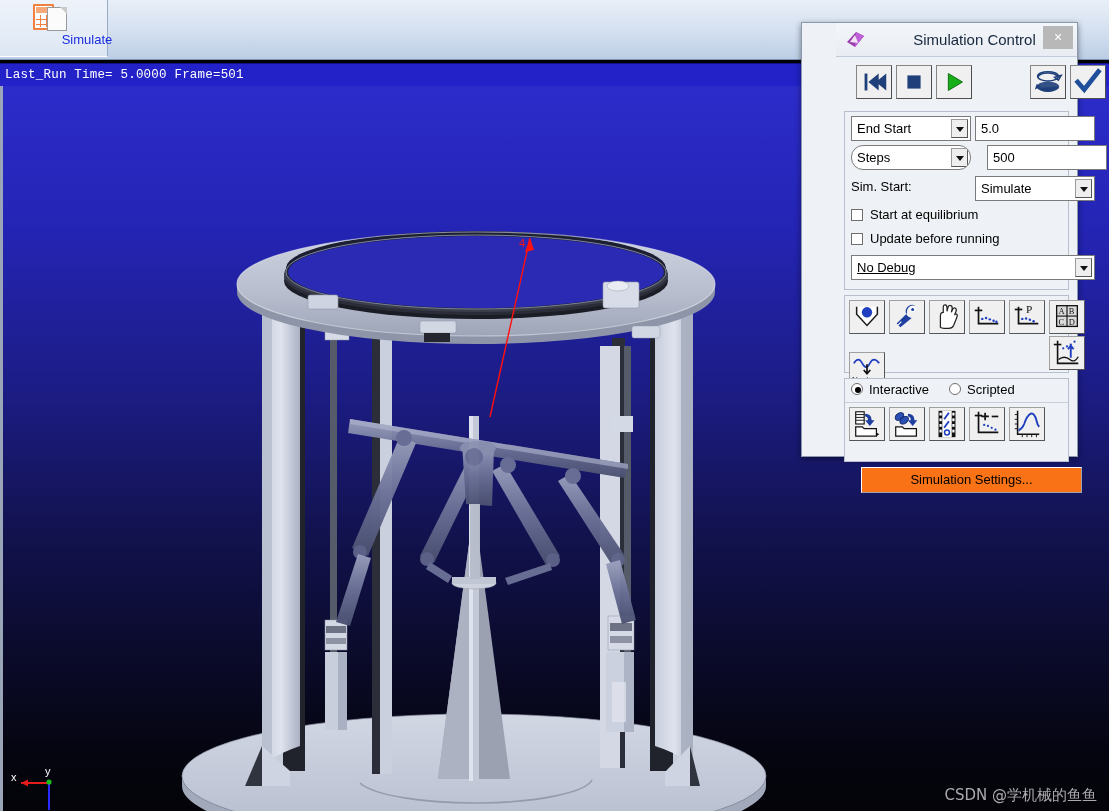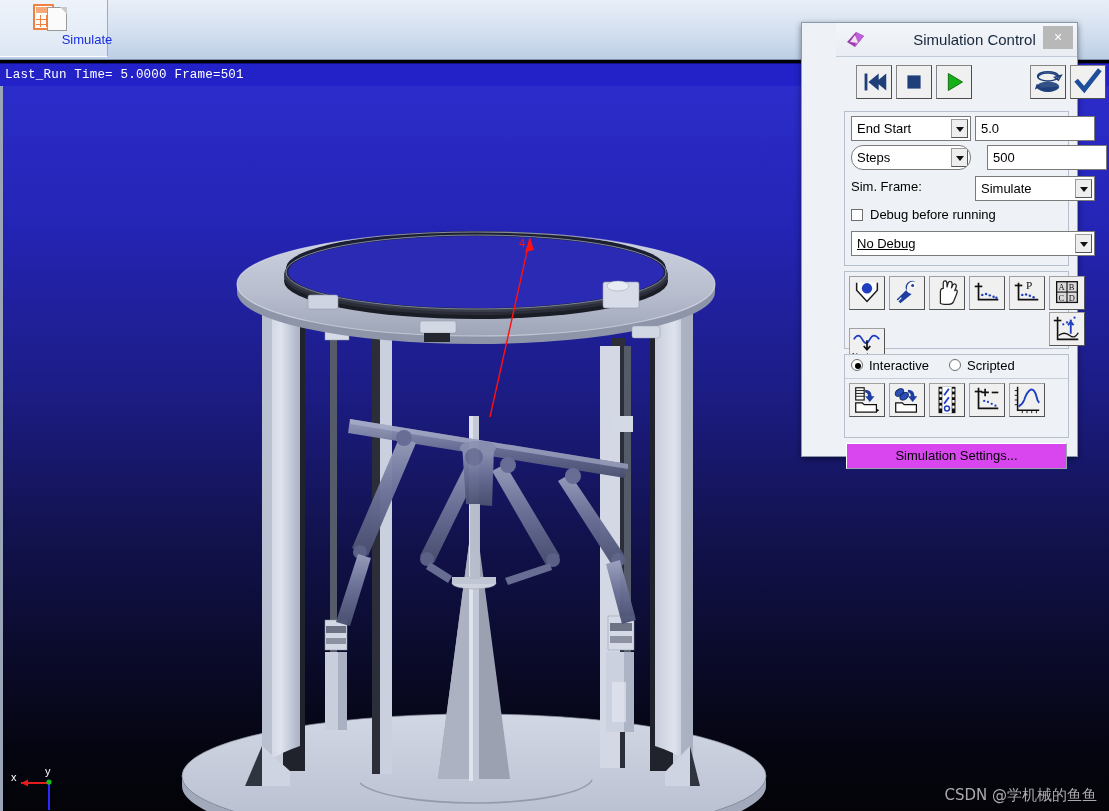--- a/index.html
+++ b/index.html
@@ -201,22 +201,22 @@
   
   .ibtn {
     position: absolute; width: 36px; height: 34px;
     background: #f0f0f0;
     border: 1px solid #a0a0a0;
     border-right-color: #555; border-bottom-color: #555;
     cursor: pointer; overflow: hidden;
   }
 
   .settings-btn {
-    margin: 4px 2px 2px 2px; height: 26px; width: calc(100% - 4px);
-    background: #d946ef; border: 1px solid #9aa3ae;
+    margin: 4px 2px 2px 17px; height: 26px; width: calc(100% - 4px);
+    background: #f97316; border: 1px solid #9aa3ae;
     border-top-color: #ffffff; border-left-color: #ffffff;
     font-size: 13px; color: #000; text-align: center; line-height: 24px;
     font-family: "Liberation Sans", sans-serif; cursor: pointer;
   }
 </style>
 </head>
 <body>
 
 <div id="app">
 
@@ -459,31 +459,35 @@
 
         <div class="row">
           <div class="combo" style="left:2px; width:120px;border-radius:12px;">
             <span>Steps</span>
             <span class="arrowbtn"></span>
           </div>
           <div class="txtfield" style="left:138px; width:120px;">500</div>
         </div>
 
         <div class="row" style="height:29px">
-          <div class="lbl" style="left:2px; top:5px;">Sim. Frame:</div>
+          <div class="lbl" style="left:2px; top:5px;">Sim. Start:</div>
           <div class="combo" style="left:126px; width:120px; top:2px;">
             <span>Simulate</span>
             <span class="arrowbtn"></span>
           </div>
         </div>
 
+        <div class="cbrow" style="height:24px">
+          <span class="cbox"></span>
+          <span class="cblabel">Start at equilibrium</span>
+        </div>
 
         <div class="cbrow" style="height:26px">
           <span class="cbox"></span>
-          <span class="cblabel">Debug before running</span>
+          <span class="cblabel">Update before running</span>
         </div>
 
         <div class="row" style="height:28px">
           <div class="combo" style="left:2px; width:244px;text-decoration:underline;">
             <span>No Debug</span>
             <span class="arrowbtn"></span>
           </div>
         </div>
       </div>
 

